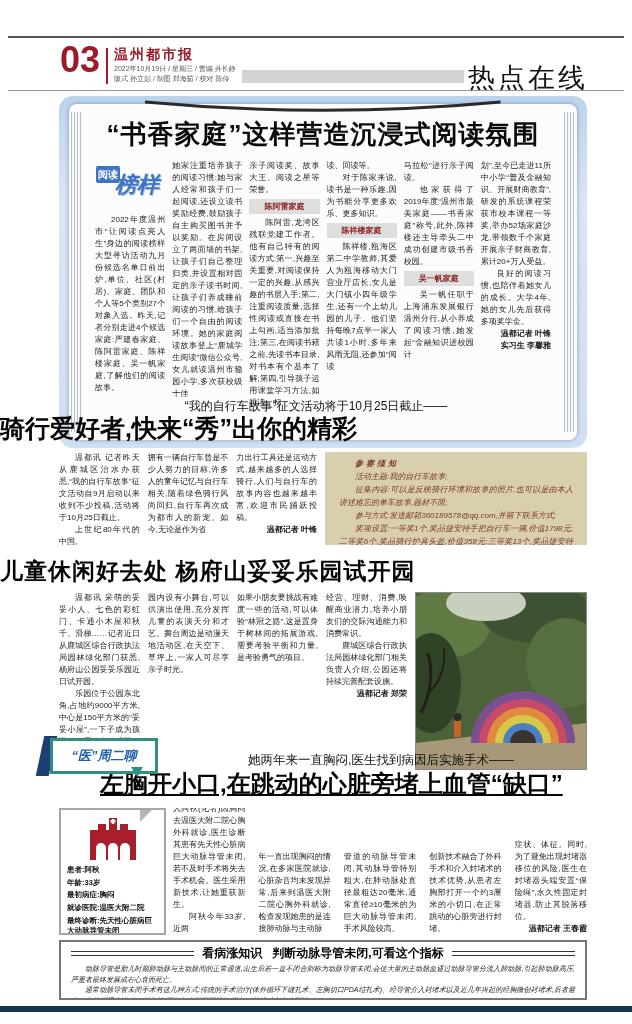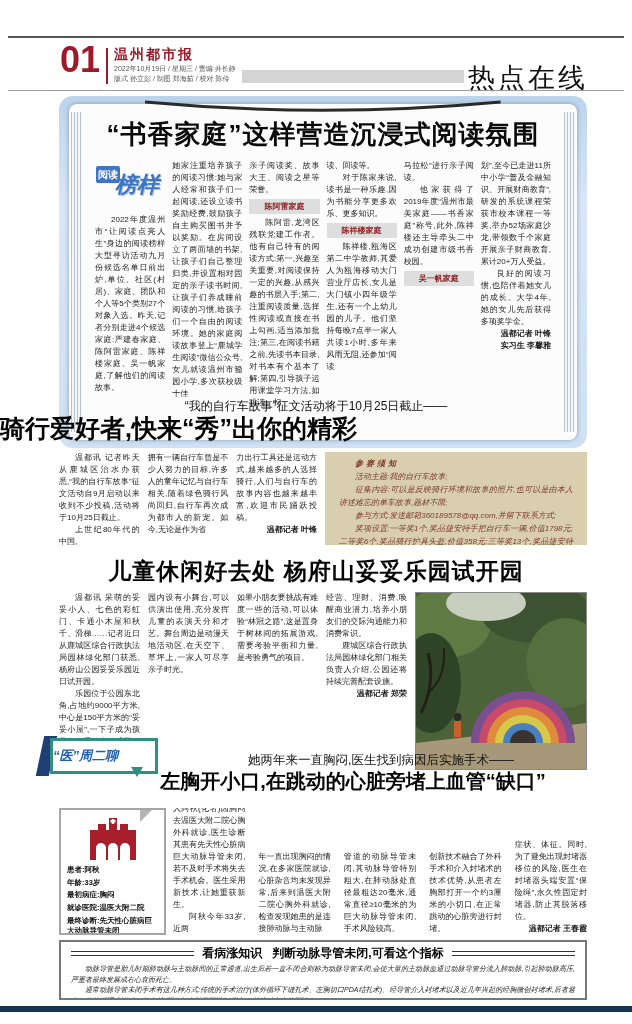--- a/index.html
+++ b/index.html
@@ -51,34 +51,34 @@
   .a2-title{top:412px;left:0;right:0;text-align:left;font-size:25px;font-weight:bold;color:#050505;}
   .a2-row{left:59px;top:452px;width:528px;height:93px;display:flex;gap:8px;overflow:hidden;}
   .a2-colwrap{display:flex;gap:8px;width:258px;flex:none;}
   .notice{flex:1;background:#d9cfae;padding:6px 14px 4px;box-sizing:border-box;overflow:hidden;}
   .notice-title{text-align:center;font-size:14px;font-weight:bold;color:#84785a;
                 letter-spacing:3px;margin:0 0 3px;}
   .notice p{font-size:8px;color:#7b3a2a;margin:0;text-indent:2em;line-height:1.62;
             font-style:italic;text-align:justify;}
 
   
-  .a3-title{top:556px;left:0;right:0;text-align:center;font-size:23px;font-weight:bold;color:#050505;letter-spacing:1px;}
+  .a3-title{top:556px;left:0;right:0;text-align:left;font-size:23px;font-weight:bold;color:#050505;letter-spacing:1px;}
   .a3-row{left:59px;top:592px;width:528px;height:178px;display:flex;gap:8px;overflow:hidden;}
   .a3-colwrap{display:flex;gap:8px;width:348px;flex:none;}
   .photo{flex:1;border:1px solid #8a8a8a;overflow:hidden;background:#51663c;}
 
   
   .bubble-flag{left:40px;top:736px;width:13px;height:40px;background:#1d3f73;transform:skewX(-12deg);}
   .bubble{left:50px;top:738px;width:102px;height:30px;border:3px solid #2f8f80;background:#fff;
-          display:flex;align-items:center;z-index:2;}
+          display:flex;align-items:center;justify-content:center;z-index:2;}
   .bubble:after{content:"";position:absolute;right:12px;bottom:-12px;width:0;height:0;
           border:6px solid transparent;border-top:10px solid #2f8f80;}
   .bubble-text{font-size:13px;font-weight:bold;font-style:italic;color:#1f5fae;}
   .a4-kicker{top:752px;left:170px;right:40px;text-align:center;font-size:12.5px;color:#111;}
-  .a4-title{top:768px;left:100px;right:26px;text-align:center;font-size:20px;font-weight:bold;color:#050505;}
+  .a4-title{top:768px;left:100px;right:26px;text-align:left;font-size:24px;font-weight:bold;color:#050505;text-decoration:underline;}
   .a4-row{left:59px;top:808px;width:528px;height:127px;display:flex;gap:7px;overflow:hidden;}
   .card{width:107px;flex:none;border:2px solid #a6a6a6;position:relative;background:#fff;
         padding:4px 6px;box-sizing:border-box;overflow:hidden;}
   .card .notch{position:absolute;top:-2px;right:-2px;width:14px;height:14px;background:#fff;}
   .card .flap{position:absolute;top:-2px;right:10px;width:0;height:0;
         border-top:14px solid #b5b5b5;border-right:14px solid transparent;}
   .card-icon{display:block;margin:2px auto 5px;}
   .card p{font-size:7.5px;font-weight:bold;margin:0 0 2.5px;line-height:1.35;color:#111;}
   .a4-colwrap{display:flex;gap:13px;flex:1;align-items:flex-end;}
 
@@ -93,21 +93,21 @@
           text-align:justify;color:#222;}
 
   .navy-bar{left:0;top:1006px;width:632px;height:6px;background:#16364f;}
 </style>
 </head>
 <body>
 
 <div id="page">
 
   <div class="abs top-rule"></div>
-  <div class="abs pgnum">01</div>
+  <div class="abs pgnum">03</div>
   <div class="abs head-div"></div>
   <div class="abs masthead">温州都市报</div>
   <div class="abs dateline">2022年10月19日 / 星期三 / 责编 井长静</div>
   <div class="abs staffline">版式 孙立彭 / 制图 郑海茹 / 校对 陈伶</div>
   <div class="abs head-bar"></div>
   <div class="abs section-label">热点在线</div>
   <div class="abs head-rule"></div>
 
   <div class="abs a1-panel">
     <div class="book">
@@ -136,20 +136,21 @@
           <div class="col">
             <p class="cont">读、回读等。</p>
             <p class="para">对于陈家来说,读书是一种乐趣,因为书能分享更多欢乐、更多知识。</p>
             <div class="subhead">陈祥楼家庭</div>
             <p class="para">陈祥楼,瓯海区第二中学教师,其爱人为瓯海移动大门营业厅店长,女儿是大门镇小四年级学生,还有一个上幼儿园的儿子。他们坚持每晚7点半一家人共读1小时,多年来风雨无阻,还参加“阅读</p>
           </div>
           <div class="col">
             <p class="cont">马拉松”进行亲子阅读。</p>
             <p class="para">他家获得了2019年度“温州市最美家庭——书香家庭”称号,此外,陈祥楼还主导牵头二中成功创建市级书香校园。</p>
             <div class="subhead">吴一帆家庭</div>
+            <p class="para">吴一帆任职于上海浦东发展银行温州分行,从小养成了阅读习惯,她发起“金融知识进校园计</p>
           </div>
           <div class="col">
             <p class="cont">划”,至今已走进11所中小学“普及金融知识、开展财商教育”,研发的系统课程荣获市校本课程一等奖,举办52场家庭沙龙,带领数千个家庭开展亲子财商教育,累计20+万人受益。</p>
             <p class="para">良好的阅读习惯,也陪伴着她女儿的成长。大学4年,她的女儿先后获得多项奖学金。</p>
             <p class="credit">温都记者 叶锋</p>
             <p class="credit">实习生 李馨雅</p>
           </div>
         </div>
     </div>
   </div>

